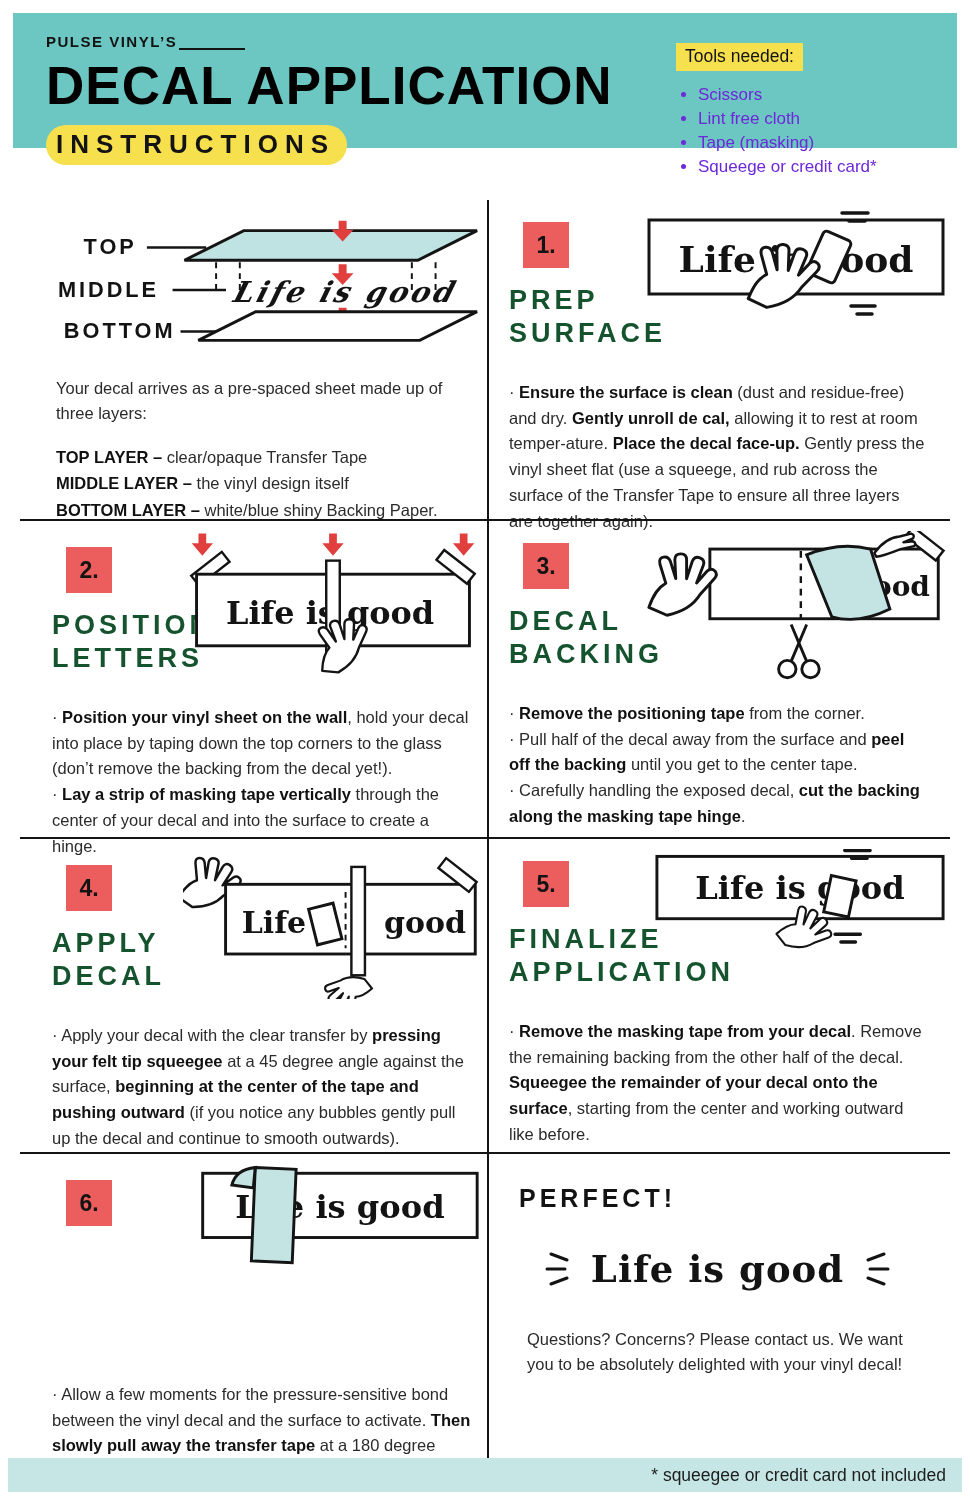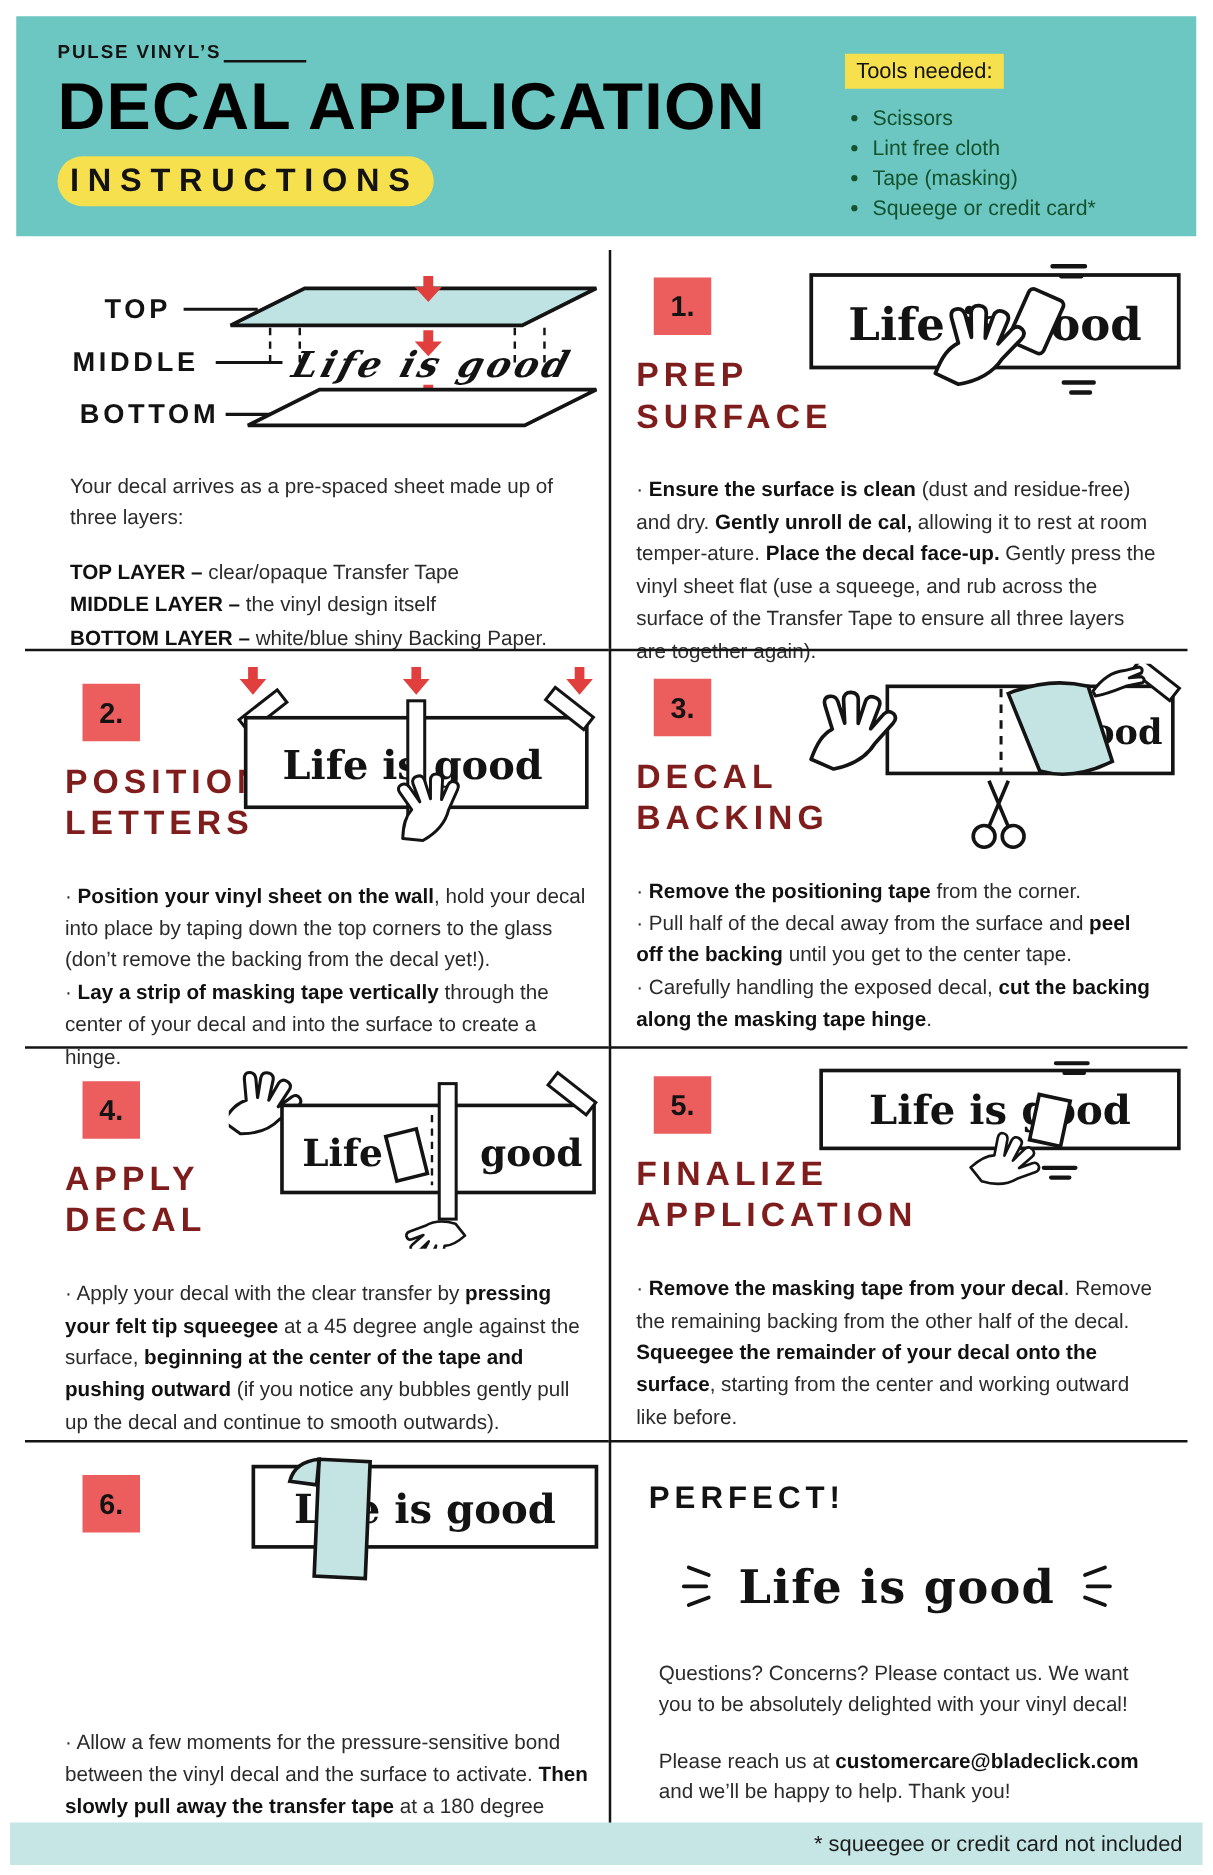--- a/index.html
+++ b/index.html
@@ -1,42 +1,42 @@
 <!DOCTYPE html>
 <html><head>
 <meta charset="utf-8">
 <style>
   html,body{margin:0;padding:0;background:#fff;}
   .page{position:relative;width:970px;height:1500px;background:#fff;overflow:hidden;
         font-family:"Liberation Sans",sans-serif;color:#2b2b2b;}
   
-  .header{position:absolute;left:13px;top:13px;width:944px;height:176px;background:#6cc6c1;}
+  .header{position:absolute;left:13px;top:13px;width:944px;height:135px;background:#6cc6c1;}
   .head-left{position:absolute;left:33px;top:20px;}
   .brand{display:flex;align-items:flex-end;font-size:15px;font-weight:bold;letter-spacing:1.5px;color:#131313;}
   .brand-line{display:inline-block;width:66px;border-bottom:2px solid #131313;margin-left:2px;}
   .title{margin:9px 0 13px;font-size:53px;font-weight:bold;letter-spacing:1px;color:#000000;line-height:1;}
   .subtitle{display:inline-block;background:#f6e04e;color:#131313;font-size:26px;font-weight:bold;
             letter-spacing:7px;padding:4px 12px 5px 10px;border-radius:20px;}
   .tools{position:absolute;right:26px;top:30px;width:255px;}
   .tools-label{display:inline-block;background:#f6e04e;color:#131313;font-size:17.5px;padding:3px 9px 4px;}
   .tools ul{margin:14px 0 0;padding-left:22px;}
-  .tools li{font-size:17px;color:#14532d;margin:4px 0;}
+  .tools li{font-size:17px;color:#6d28d9;margin:4px 0;}
   
   .main{position:absolute;left:20px;top:200px;width:930px;height:1258px;display:grid;
         grid-template-columns:467px 463px;grid-template-rows:319px 318px 315px auto;}
   .cell{position:relative;box-sizing:border-box;}
   .c-right{border-left:2px solid #141414;padding:16px 22px 0 18px;}
   .c-left{padding:20px 14px 0 30px;}
   .r2,.r3,.r4{border-top:2px solid #141414;}
   
   .step-head{min-height:152px;}
   .step-num{width:46px;height:46px;background:#ec5e5e;color:#131313;font-size:23px;font-weight:bold;
             display:flex;align-items:center;justify-content:center;margin:6px 0 0 16px;}
   .step-title{margin:16px 0 0 2px;font-size:27px;font-weight:bold;letter-spacing:4px;line-height:1.22;
-              color:#7f1d1d;white-space:pre-line;}
+              color:#14532d;white-space:pre-line;}
   .step-body{margin:6px 2px 0 2px;font-size:16.5px;line-height:1.56;white-space:pre-line;color:#2b2b2b;}
   .step-body b{color:#111;}
   .illus{position:absolute;top:10px;right:4px;}
   
   .intro-lead{margin:22px 0 0 6px;font-size:16.5px;line-height:1.5;}
   .layer-list{margin:18px 0 0 6px;font-size:16.5px;line-height:1.62;}
   .layer-list b{color:#111;}
   
   .perfect-title{margin:14px 0 0 12px;font-size:25px;font-weight:bold;letter-spacing:4px;color:#131313;}
   .logo-row{display:flex;align-items:center;justify-content:center;gap:20px;margin:34px 0 36px;}
@@ -233,21 +233,20 @@
           </g>
         </svg>
         <span class="logo-text">Life is good</span>
         <svg width="26" height="40" viewBox="0 0 26 40">
           <g stroke="#131313" stroke-width="3" stroke-linecap="round" fill="none">
             <path d="M20 5 L4 11 M24 20 H6 M20 35 L4 29"></path>
           </g>
         </svg>
       </div>
       <p class="perfect-para"><span>Questions? Concerns? Please contact us. We want you to be absolutely delighted with your vinyl decal!</span></p>
-      <p class="perfect-para"><span>Please reach us at </span><b>customercare@bladeclick.com</b><span> and we’ll be happy to help. Thank you!</span></p>
     </section>
 
   </div>
 
   <footer class="footer">
     <span>* squeegee or credit card not included</span>
   </footer>
 
 </div>
 

